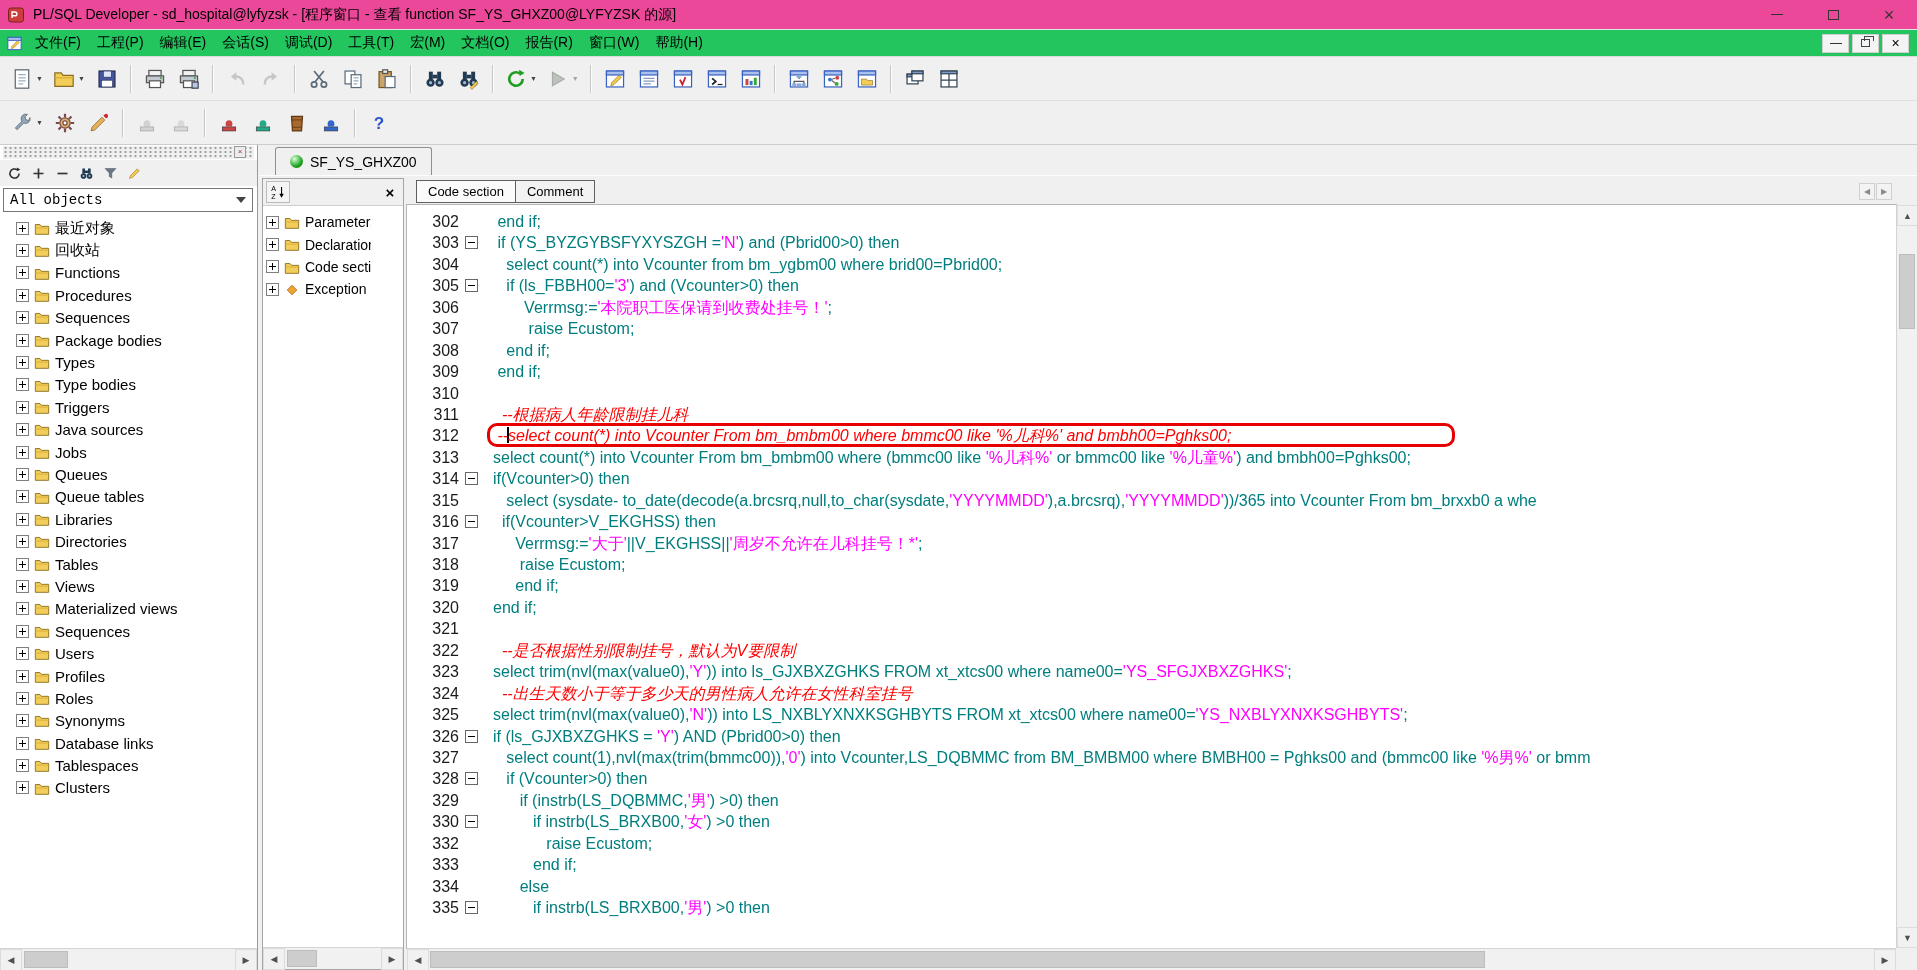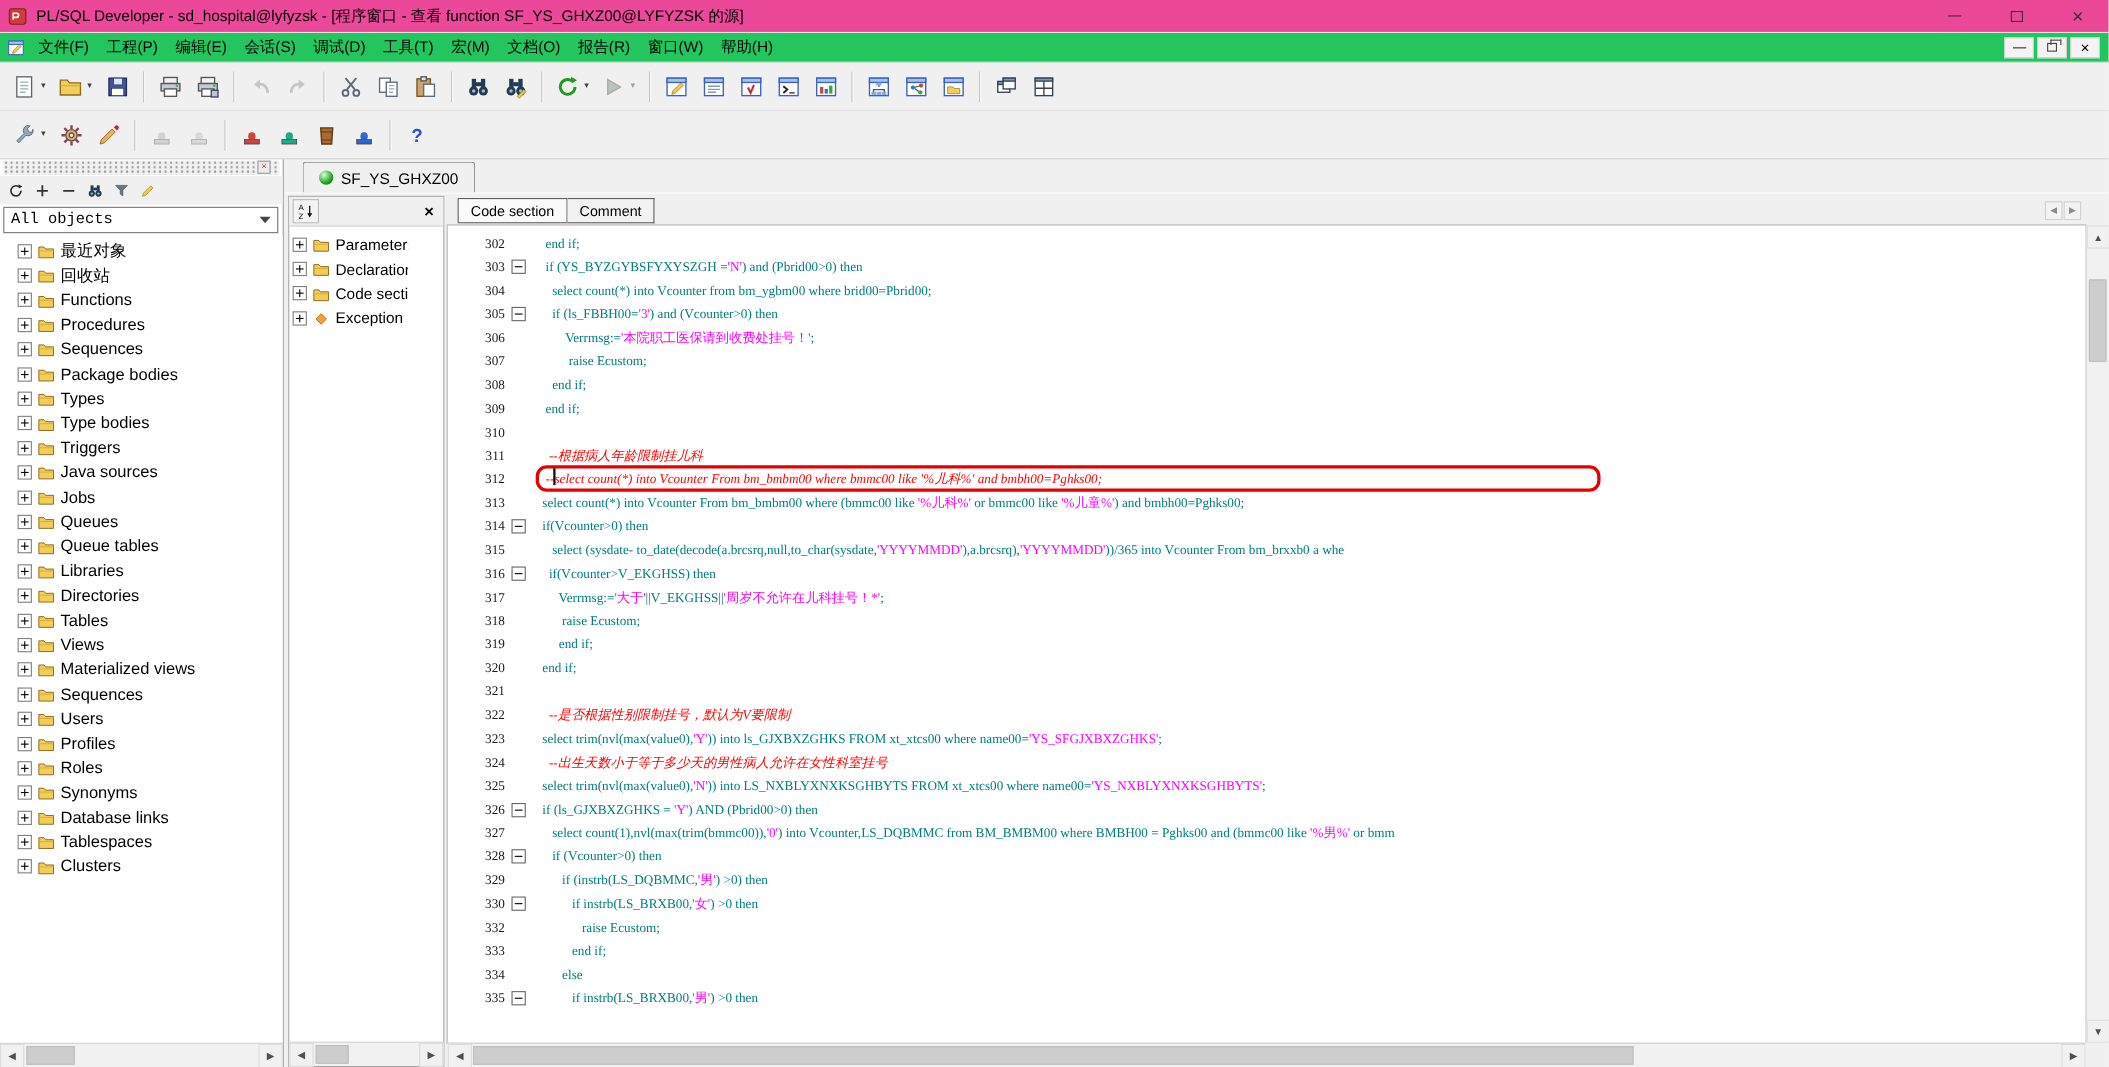--- a/index.html
+++ b/index.html
@@ -79,21 +79,21 @@
 
   
   .editor{position:absolute;left:148px;top:33px;right:0;bottom:0}
   .etabs{position:absolute;top:0;left:0;right:60px;height:27px;display:flex;align-items:center;padding-left:9px}
   .etab{height:23px;padding:0 11px;border:1px solid #5f5f5f;background:#f2f2f2;font-size:13px;display:flex;align-items:center}
   .etab.active{background:#fafafa}
   .etab+.etab{border-left:none}
   .tabnav{position:absolute;top:5px;right:25px;display:flex;gap:1px}
   .tn-btn{width:16px;height:17px;display:flex;align-items:center;justify-content:center;font-size:8px;color:#8a8a8a;border:1px solid #d0d0d0;background:#f3f3f3}
   .codearea{position:absolute;left:0;top:27px;right:21px;bottom:22px;background:#fff;overflow:hidden;outline:1px solid #b5b5b5;padding-top:6px}
-  .line{display:flex;height:21.45px;line-height:21.45px;font-family:Liberation Serif, serif;font-size:12px;white-space:pre;position:relative}
+  .line{display:flex;height:21.45px;line-height:21.45px;font-family:Liberation Sans, sans-serif;font-size:16px;white-space:pre;position:relative}
   .ln{width:52px;text-align:right;flex:none;color:#1a1a1a}
   .fz{width:26px;flex:none;position:relative}
   .fbox{position:absolute;left:6px;top:4px;width:13px;height:13px;border:1px solid #666;background:#fff}
   .fbox::before{content:"";position:absolute;left:2px;right:2px;top:5px;height:1px;background:#000}
   .txt{padding-left:8px;white-space:pre}
   .txt .c{color:var(--code-color,#007d7d)}
   .txt .s{color:var(--string-color,#f0f)}
   .txt .r{color:var(--comment-color,#f00);font-style:italic}
   .caret{display:inline-block;width:2px;height:16px;background:#000;vertical-align:-2px;margin:0 -1px}
   .redbox{position:absolute;left:80px;width:968px;top:-2px;height:24px;border:3px solid var(--annotation-color,#e60000);border-radius:10px;pointer-events:none}

